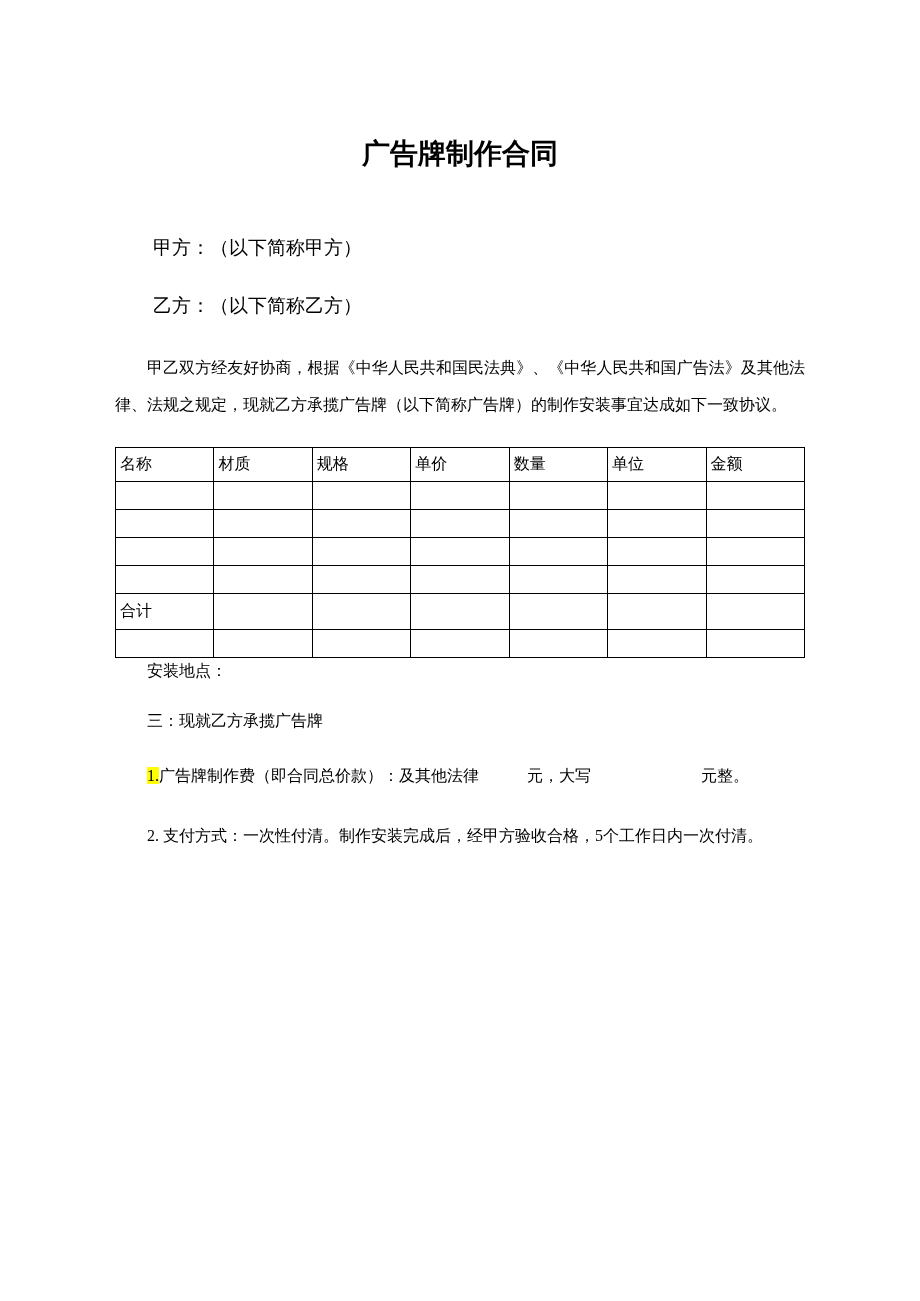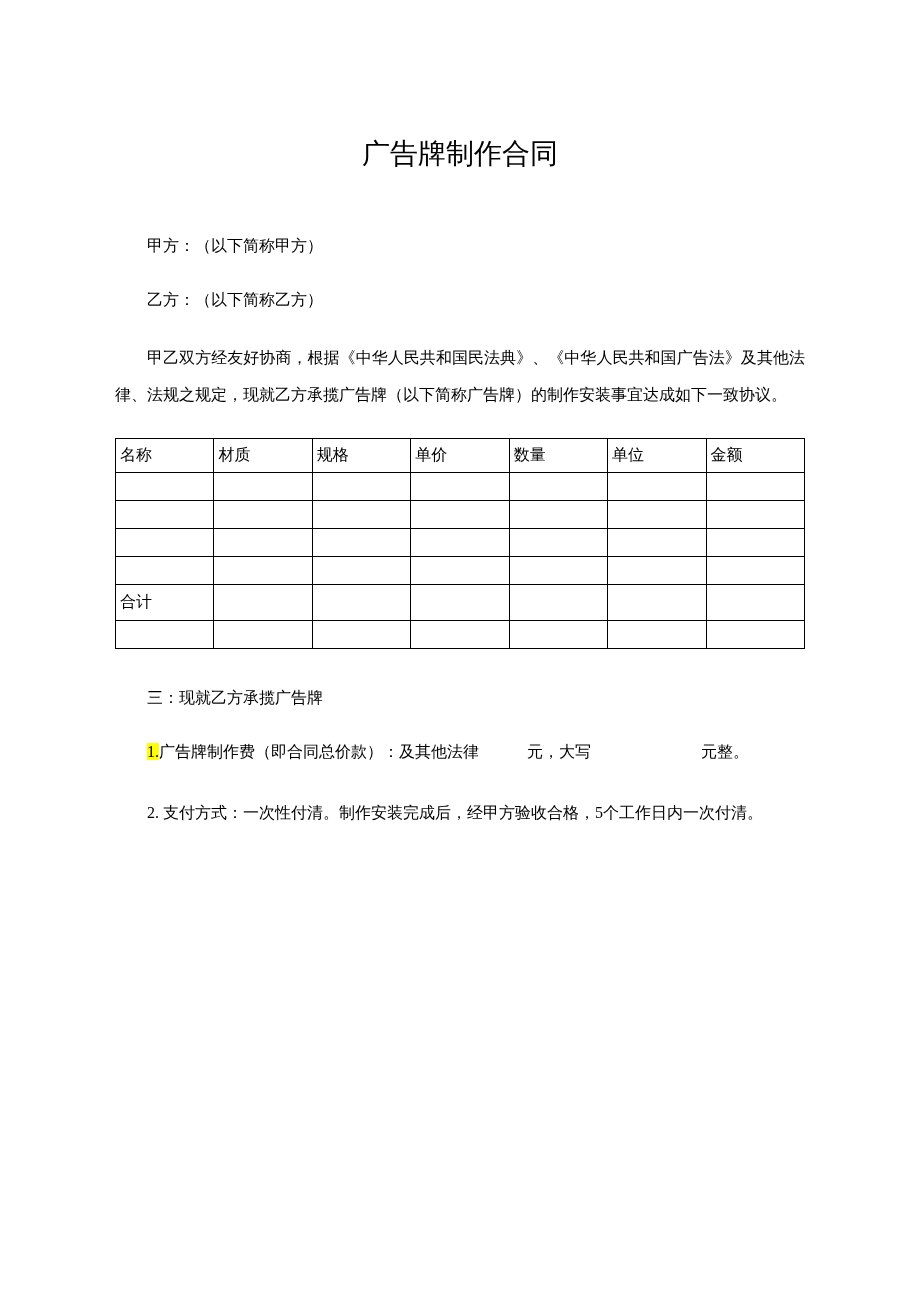--- a/index.html
+++ b/index.html
@@ -10,26 +10,26 @@
     font-family: "SimSun", "宋体", serif;
     color: #000;
     position: relative;
   }
   .page {
     padding: 135px 115px 0 115px;
   }
   .title {
     text-align: center;
     font-size: 28px;
-    font-weight: normal;
+    font-weight: bold;
     margin-bottom: 60px;
     font-family: "SimSun", "宋体", serif;
   }
   .para {
-    font-size: 16px;
+    font-size: 19px;
     line-height: 1.6;
     margin-bottom: 28px;
     text-indent: 2em;
   }
   .para-body {
     font-size: 16px;
     line-height: 2.3;
     margin-bottom: 24px;
     text-indent: 2em;
     text-align: justify;
@@ -43,21 +43,20 @@
   .section-heading {
     font-size: 16px;
     line-height: 1.6;
     margin-bottom: 24px;
     text-indent: 2em;
   }
   table.items {
     width: 100%;
     border-collapse: collapse;
     margin-top: 6px;
-    margin-bottom: 36px;
   }
   table.items td {
     border: 1px solid #000;
     height: 28px;
     font-size: 16px;
     padding: 2px 4px;
     vertical-align: middle;
     text-align: left;
   }
   table.items tr.header td {
@@ -148,20 +147,21 @@
           <td></td>
           <td></td>
           <td></td>
           <td></td>
           <td></td>
         </tr>
   </tbody>
     </table>
 
 
+  <p class="section-heading">安装地点：</p>
 
   <p class="section-heading">三：现就乙方承揽广告牌</p>
 
   <p class="para-noindent">
     <span style="display:inline-block; width:2em;"></span><span class="highlight">1.</span><span>广告牌制作费（即合同总价款）：及其他法律</span><span class="fill" style="width:48px;"></span><span>元，大写</span><span class="fill" style="width:110px;"></span><span>元整。</span>
   </p>
 
   <p class="para-body" style="margin-top:16px;">2. 支付方式：一次性付清。制作安装完成后，经甲方验收合格，5个工作日内一次付清。</p>
 
 </div>

